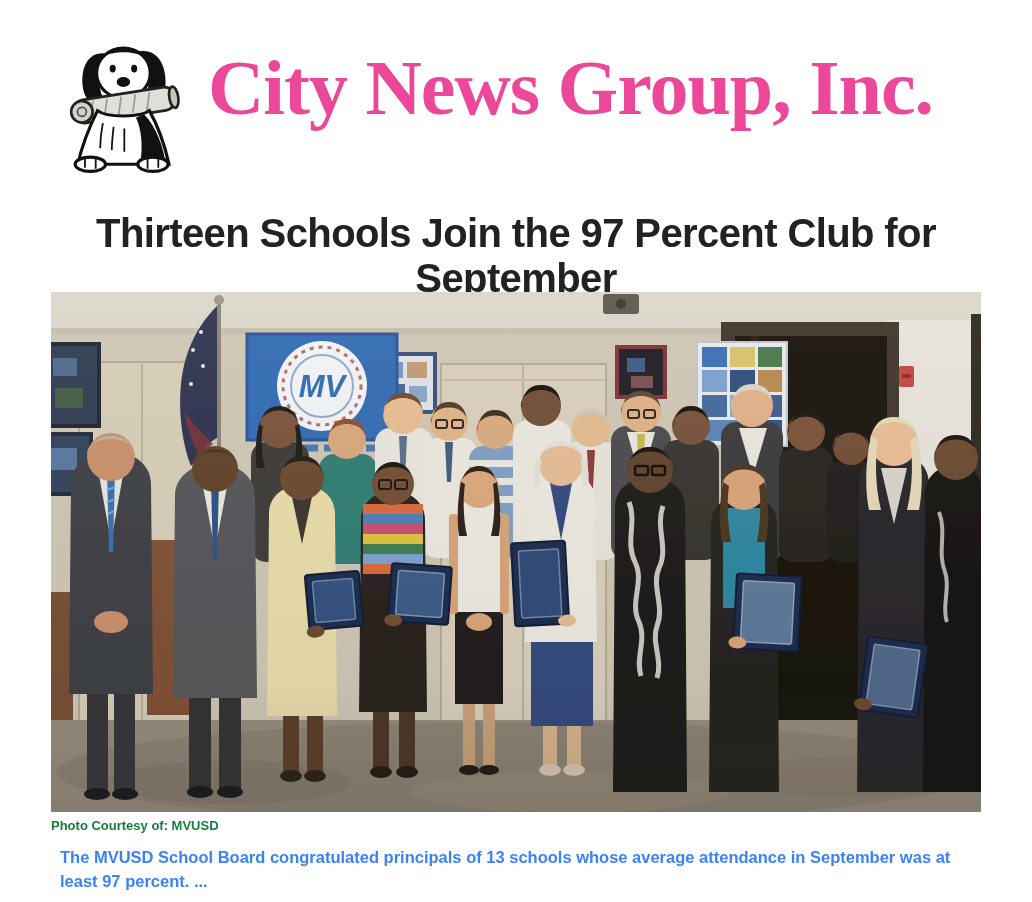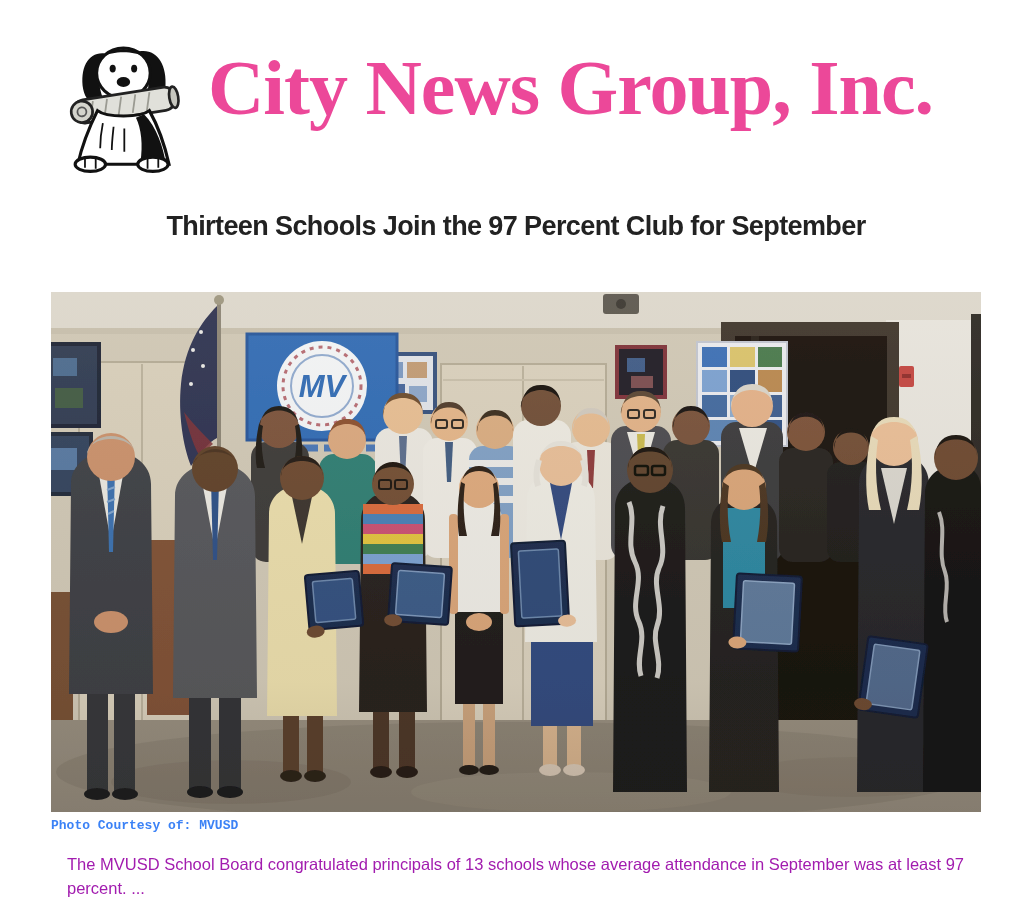--- a/index.html
+++ b/index.html
@@ -8,30 +8,30 @@
 
   
   .masthead{position:absolute;top:15px;left:48px;width:940px;height:160px;display:flex;align-items:center;}
   .dog-logo{width:158px;height:152px;flex:0 0 auto;margin-top:8px;}
   .brand-text{font-family:"Liberation Serif",serif;font-weight:bold;font-size:78px;
               color:#ec4899;letter-spacing:-1px;white-space:nowrap;line-height:1;
               margin-left:2px;margin-top:-14px;}
 
   
   .headline{position:absolute;top:211px;left:0;width:1032px;text-align:center;
-            font-size:27px;font-weight:bold;color:#222;letter-spacing:-0.6px;margin:0;}
+            font-size:40px;font-weight:bold;color:#222;letter-spacing:-0.6px;margin:0;}
 
   
   .figure{position:absolute;top:292px;left:51px;width:930px;margin:0;}
   .photo-svg{display:block;width:930px;height:520px;background:#cfc7b5;}
-  .photo-caption{font-size:13px;font-weight:bold;color:#3b82f6;margin-top:6px;line-height:1.2;font-family:Liberation Mono, monospace;}
+  .photo-caption{font-size:13px;font-weight:bold;color:#15803d;margin-top:6px;line-height:1.2;}
 
   
-  .excerpt{position:absolute;top:836px;left:51px;width:905px;margin:16px;
-           font-size:16.5px;color:#a21caf;line-height:24px;font-weight:normal;}
+  .excerpt{position:absolute;top:836px;left:51px;width:905px;margin:9px;
+           font-size:16.5px;color:#3b82f6;line-height:24px;font-weight:bold;}
 </style>
 </head>
 <body>
 
 <div class="page">
 
   <header class="masthead">
     <svg class="dog-logo" viewBox="0 0 170 170" aria-hidden="true">
 
       <path d="M60,34 C42,32 32,50 36,74 C39,90 52,94 59,86 C51,68 53,46 62,38 Z" fill="#111"></path>

